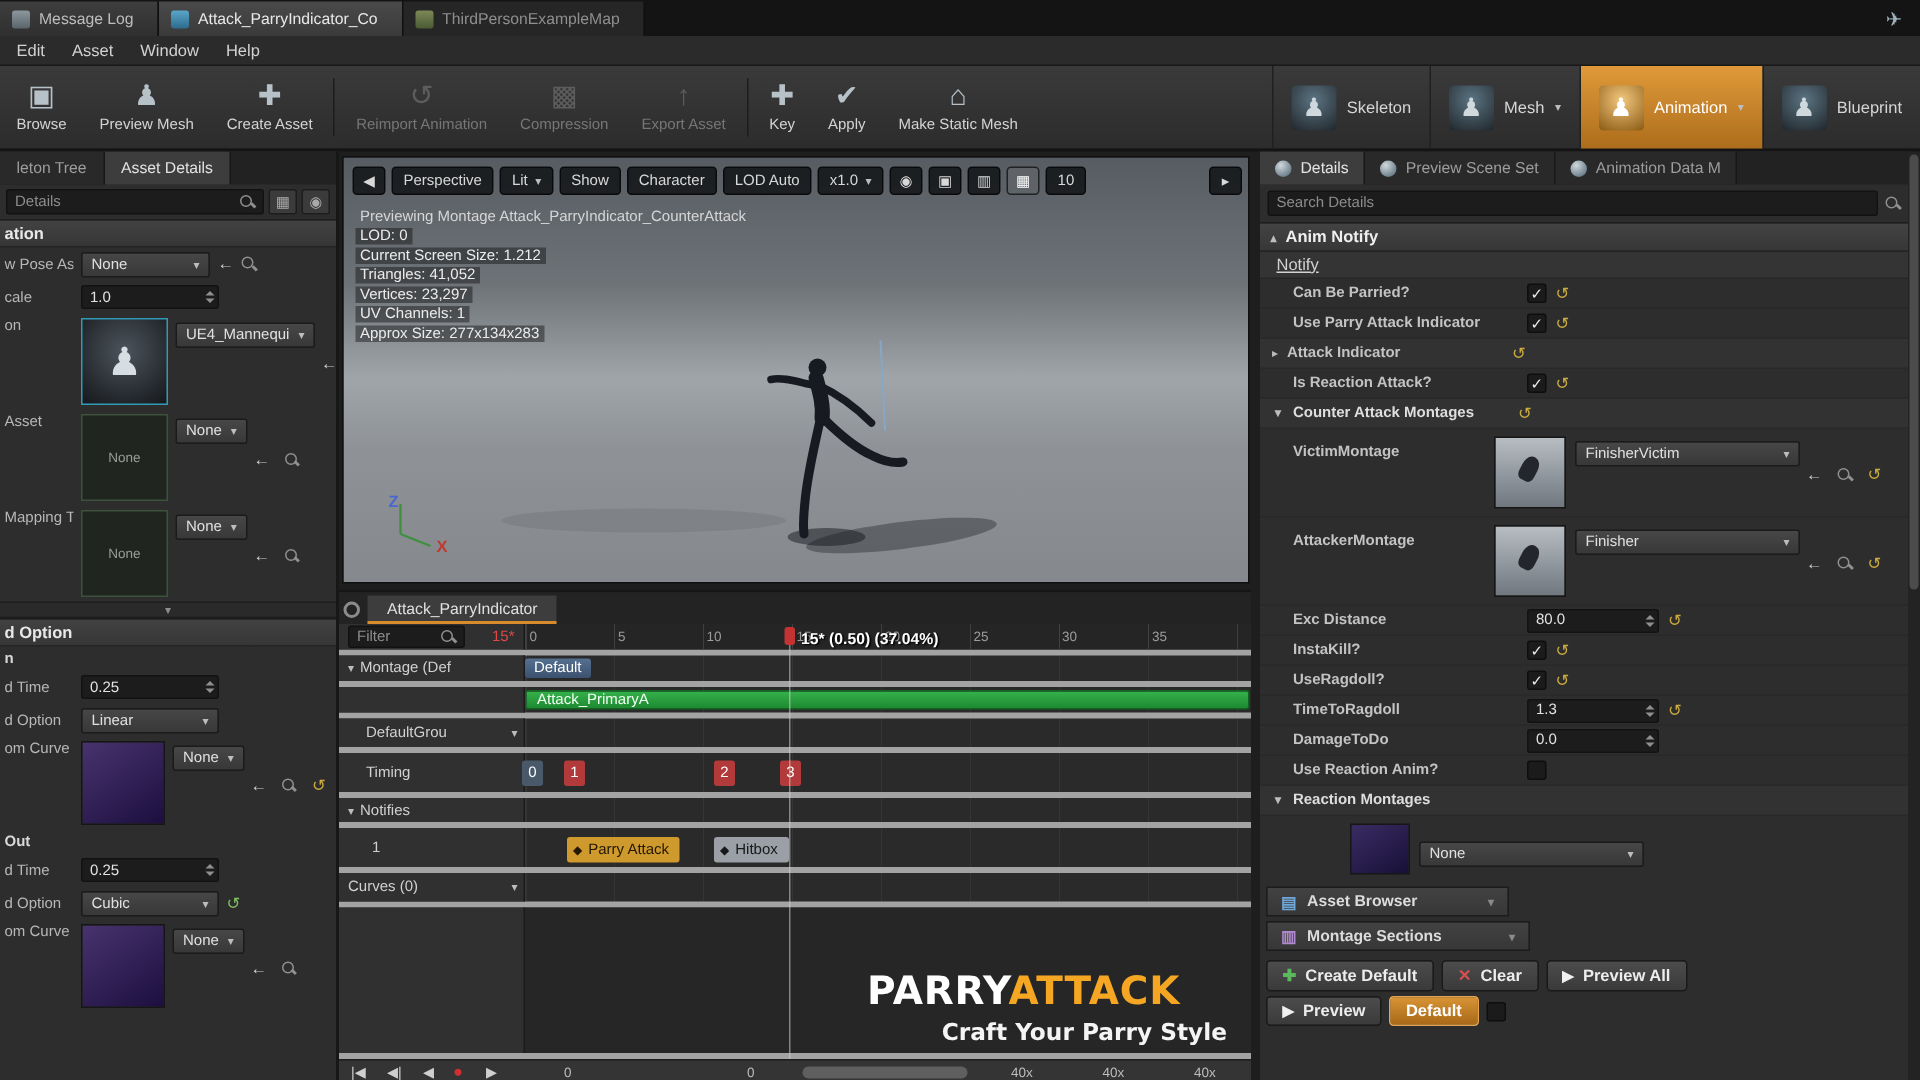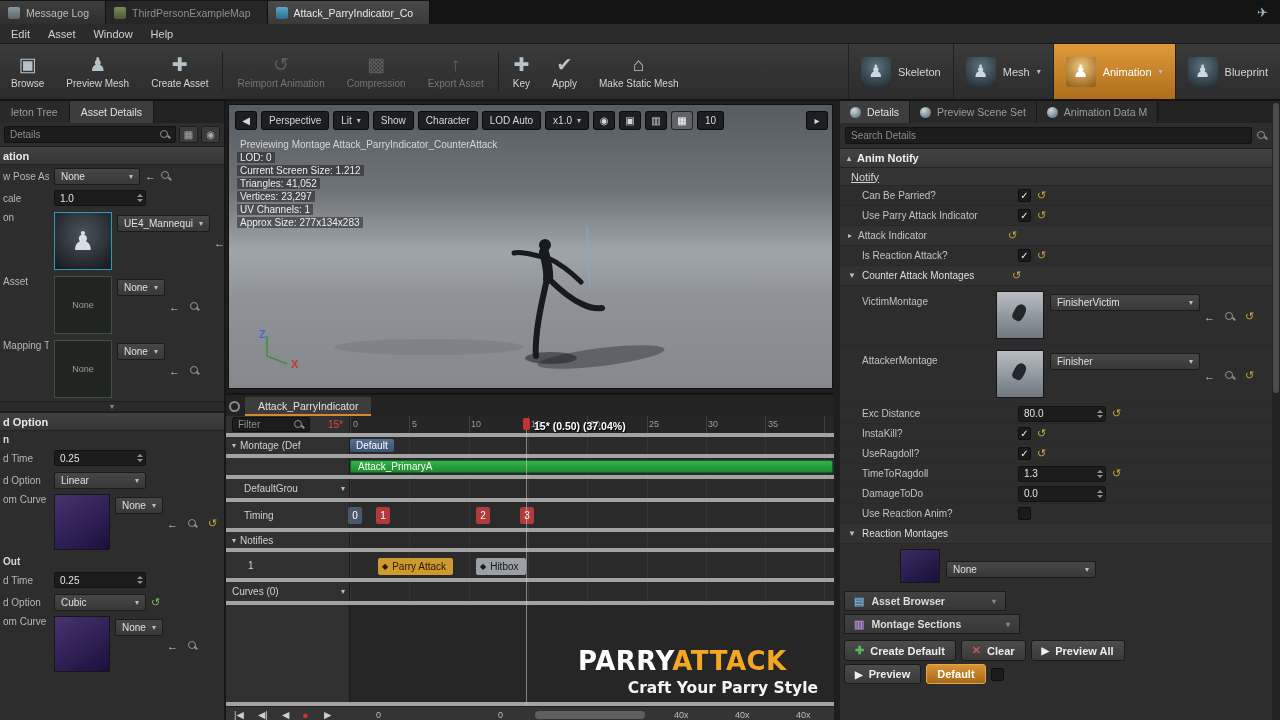--- a/index.html
+++ b/index.html
@@ -130,21 +130,21 @@
   #right { position:absolute; left:840px; top:101px; width:432px; height:619px; background:#2d2d2d; overflow:hidden; display:flex; flex-direction:column; }
   .rp-tabs { height:22px; display:flex; background:#222; flex:none; }
   .rp-tab { display:flex; align-items:center; gap:6px; padding:0 10px; background:#292929; color:#9d9d9d; border-right:1px solid #171717; font-size:10.5px; white-space:nowrap; }
   .rp-tab.active { background:#3d3d3d; color:#e4e4e4; }
   .tab-circ { width:11px; height:11px; border-radius:50%; background:radial-gradient(circle at 35% 30%,#cfd8dc,#4a616f); flex:none; }
   .rp-search-row { display:flex; align-items:center; gap:5px; padding:4px 5px; flex:none; }
   .dt-section { height:20px; display:flex; align-items:center; gap:6px; background:linear-gradient(#434343,#373737); border-top:1px solid #1e1e1e; border-bottom:1px solid #232323; padding-left:7px; color:#efefef; font-weight:bold; flex:none; }
   .dt-cat { height:18px; display:flex; align-items:center; background:#343434; border-bottom:1px solid #262626; padding-left:11px; color:#d2d2d2; flex:none;text-decoration:underline; }
   .dt-row { display:flex; align-items:center; height:20px; border-bottom:1px solid #292929; padding-left:22px; gap:6px; flex:none; }
   .dt-row.hdr { padding-left:8px; background:#323232; }
-  .dt-label { width:150px; flex:none; font-size:10px; color:#c3c3c3; white-space:nowrap; overflow:hidden; }
+  .dt-label { width:150px; flex:none; font-size:10px; color:#c3c3c3; white-space:nowrap; overflow:hidden;font-weight:bold; }
   .dt-label.hdl { width:auto; color:#dedede; }
   .cb { width:13px; height:13px; background:#1b1b1b; border:1px solid #0e0e0e; border-radius:2px; display:flex; align-items:center; justify-content:center; color:#ededed; font-size:10px; flex:none; }
   .dt-num { width:88px; }
   .exp { font-size:8px; color:#bdbdbd; flex:none; }
   .dt-asset { display:flex; padding:5px 0 5px 22px; border-bottom:1px solid #292929; gap:6px; flex:none; }
   .dt-asset .dt-label { padding-top:5px; width:128px; }
   .thumb.montage { width:48px; height:48px; background:linear-gradient(#b8bdc2 0%,#8f979e 55%,#70777e 100%); position:relative; }
   .thumb.montage::after { content:""; position:absolute; left:17px; top:12px; width:11px; height:17px; background:#23272c; border-radius:45% 45% 30% 30%; transform:rotate(28deg); }
   .thumb.rpurple { width:40px; height:34px; background:linear-gradient(145deg,#3a2c63,#181038); }
   .dt-combo { width:150px; }
@@ -159,27 +159,27 @@
   #vscroll .vthumb { position:absolute; left:1px; top:2px; width:6px; height:290px; background:#4c4c4c; border-radius:3px; }
 </style>
 </head>
 <body>
 
 <div id="tabbar">
   <div class="doc-tab">
     <span class="tabicon gray"></span>
     <span>Message Log</span>
   </div>
+  <div class="doc-tab active">
+    <span class="tabicon anim"></span>
+    <span>Attack_ParryIndicator_Co</span>
+  </div>
   <div class="doc-tab dim">
     <span class="tabicon map"></span>
     <span>ThirdPersonExampleMap</span>
-  </div>
-  <div class="doc-tab active">
-    <span class="tabicon anim"></span>
-    <span>Attack_ParryIndicator_Co</span>
   </div>
   <span id="tab-send">✈</span>
 </div>
 
 <div id="menubar">
   <span class="menu-item">Edit</span>
   <span class="menu-item">Asset</span>
   <span class="menu-item">Window</span>
   <span class="menu-item">Help</span>
 </div>

